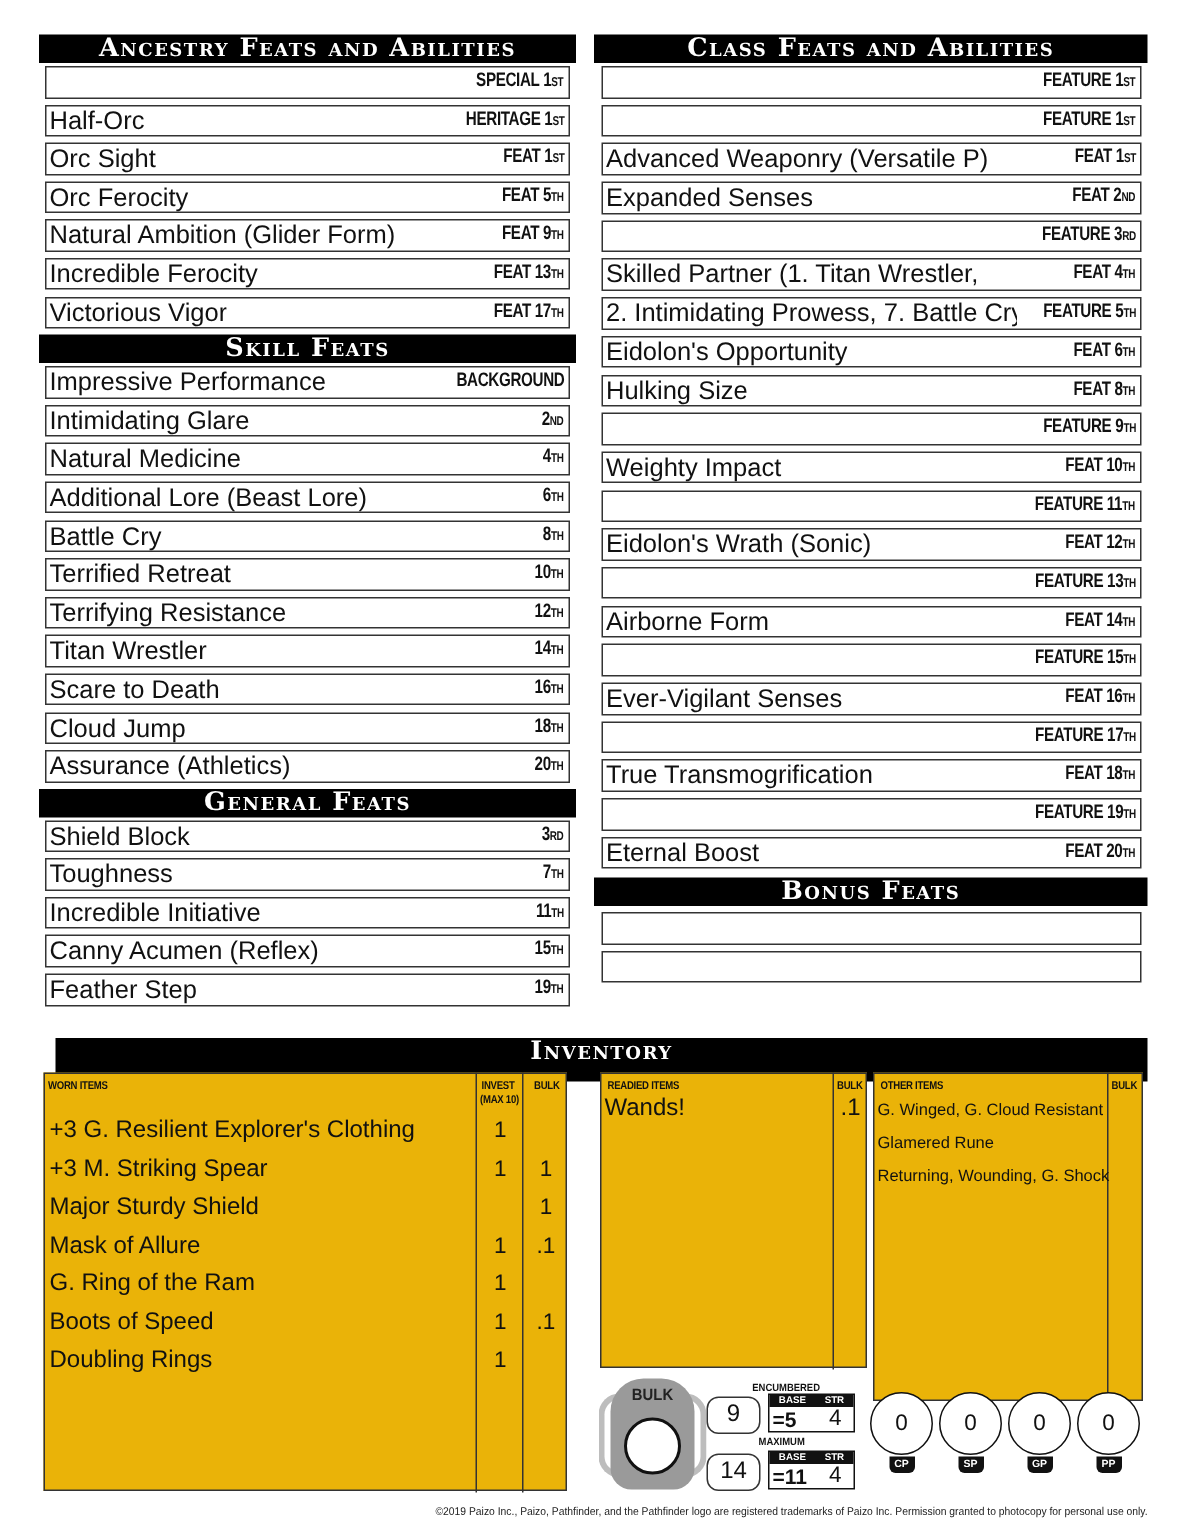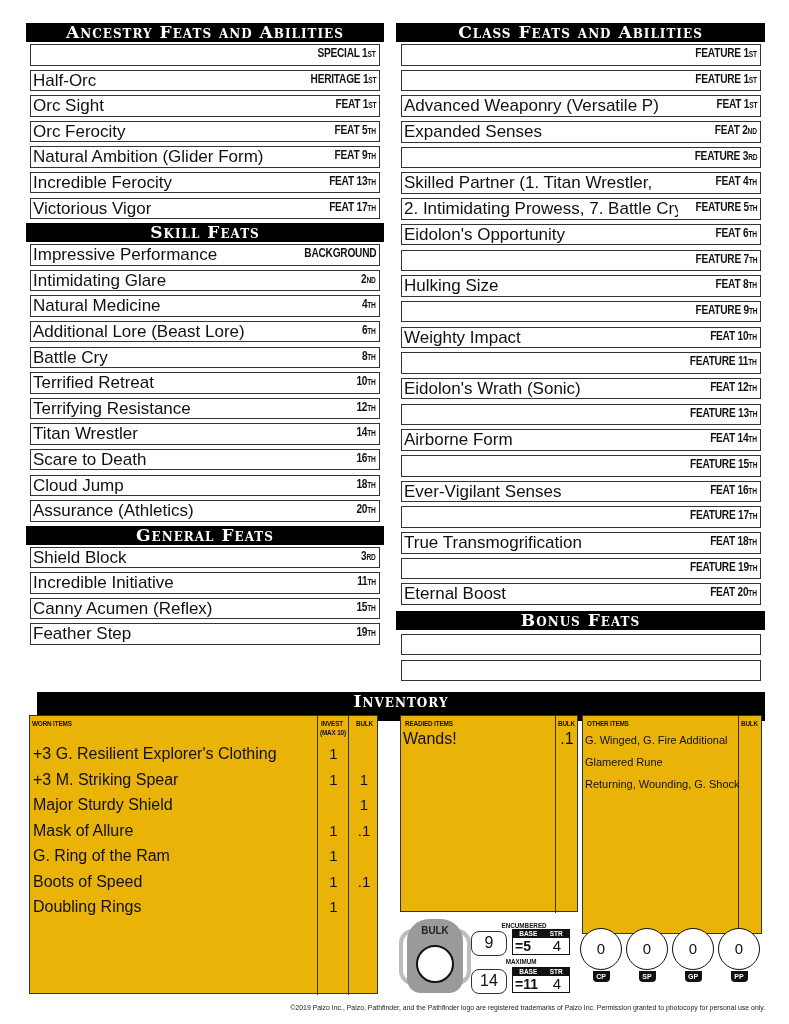--- a/index.html
+++ b/index.html
@@ -155,20 +155,24 @@
       </div>
     </div>
 
   <div class="section-header" style="margin-top:2px">General Feats</div>
   <div class="rows">
       <div class="row">
         <span class="name">Shield Block</span>
         <span class="lvl"><span>3</span><span class="suf">RD</span></span>
       </div>
       <div class="row">
+        <span class="name">Toughness</span>
+        <span class="lvl"><span>7</span><span class="suf">TH</span></span>
+      </div>
+      <div class="row">
         <span class="name">Incredible Initiative</span>
         <span class="lvl"><span>11</span><span class="suf">TH</span></span>
       </div>
       <div class="row">
         <span class="name">Canny Acumen (Reflex)</span>
         <span class="lvl"><span>15</span><span class="suf">TH</span></span>
       </div>
       <div class="row">
         <span class="name">Feather Step</span>
         <span class="lvl"><span>19</span><span class="suf">TH</span></span>
@@ -203,24 +207,20 @@
         <span class="name">Skilled Partner (1. Titan Wrestler,</span>
         <span class="lvl"><span>FEAT 4</span><span class="suf">TH</span></span>
       </div>
       <div class="row">
         <span class="name">2. Intimidating Prowess, 7. Battle Cry)</span>
         <span class="lvl"><span>FEATURE 5</span><span class="suf">TH</span></span>
       </div>
       <div class="row">
         <span class="name">Eidolon's Opportunity</span>
         <span class="lvl"><span>FEAT 6</span><span class="suf">TH</span></span>
-      </div>
-      <div class="row">
-        <span class="name"></span>
-        <span class="lvl"><span>FEATURE 7</span><span class="suf">TH</span></span>
       </div>
       <div class="row">
         <span class="name">Hulking Size</span>
         <span class="lvl"><span>FEAT 8</span><span class="suf">TH</span></span>
       </div>
       <div class="row">
         <span class="name"></span>
         <span class="lvl"><span>FEATURE 9</span><span class="suf">TH</span></span>
       </div>
       <div class="row">
@@ -329,21 +329,21 @@
     <div style="position:absolute;left:156px;top:14px;width:20px;text-align:center" id="readied-bulk">
         <div class="readied-item">.1</div>
       </div>
   </div>
 
   <div class="box other-box">
     <div class="lbl" style="position:absolute;left:4px;top:3px">OTHER ITEMS</div>
     <div class="worn-col-div" style="left:155px"></div>
     <div class="lbl" style="position:absolute;left:158px;top:3px">BULK</div>
     <div style="position:absolute;left:2px;top:13px" id="other-names">
-        <div class="other-item">G. Winged, G. Fire Additional</div>
+        <div class="other-item">G. Winged, G. Cloud Resistant</div>
         <div class="other-item">Glamered Rune</div>
         <div class="other-item">Returning, Wounding, G. Shock</div>
       </div>
   </div>
 
   <div class="bulk-icon">
     <div class="strap-l"></div>
     <div class="strap-r"></div>
     <div class="pack"></div>
     <div class="pack-label">BULK</div>

